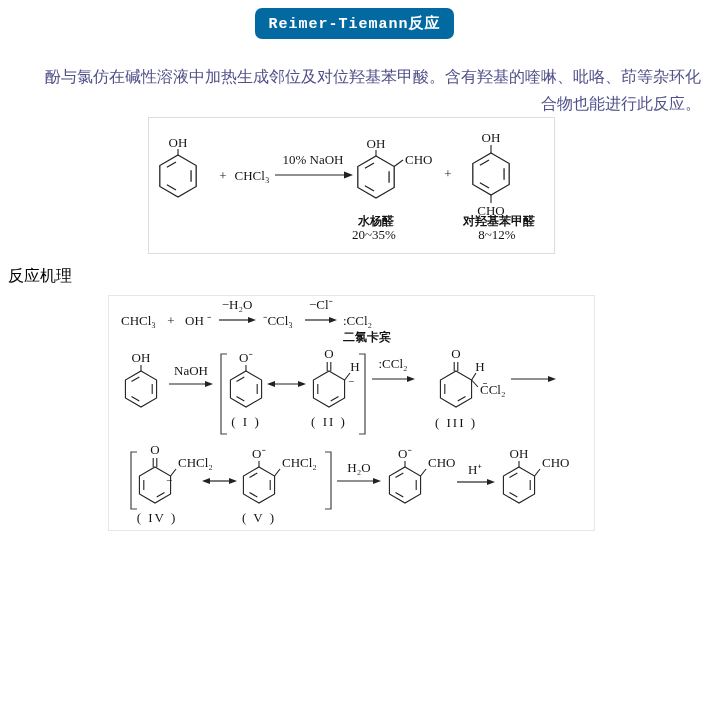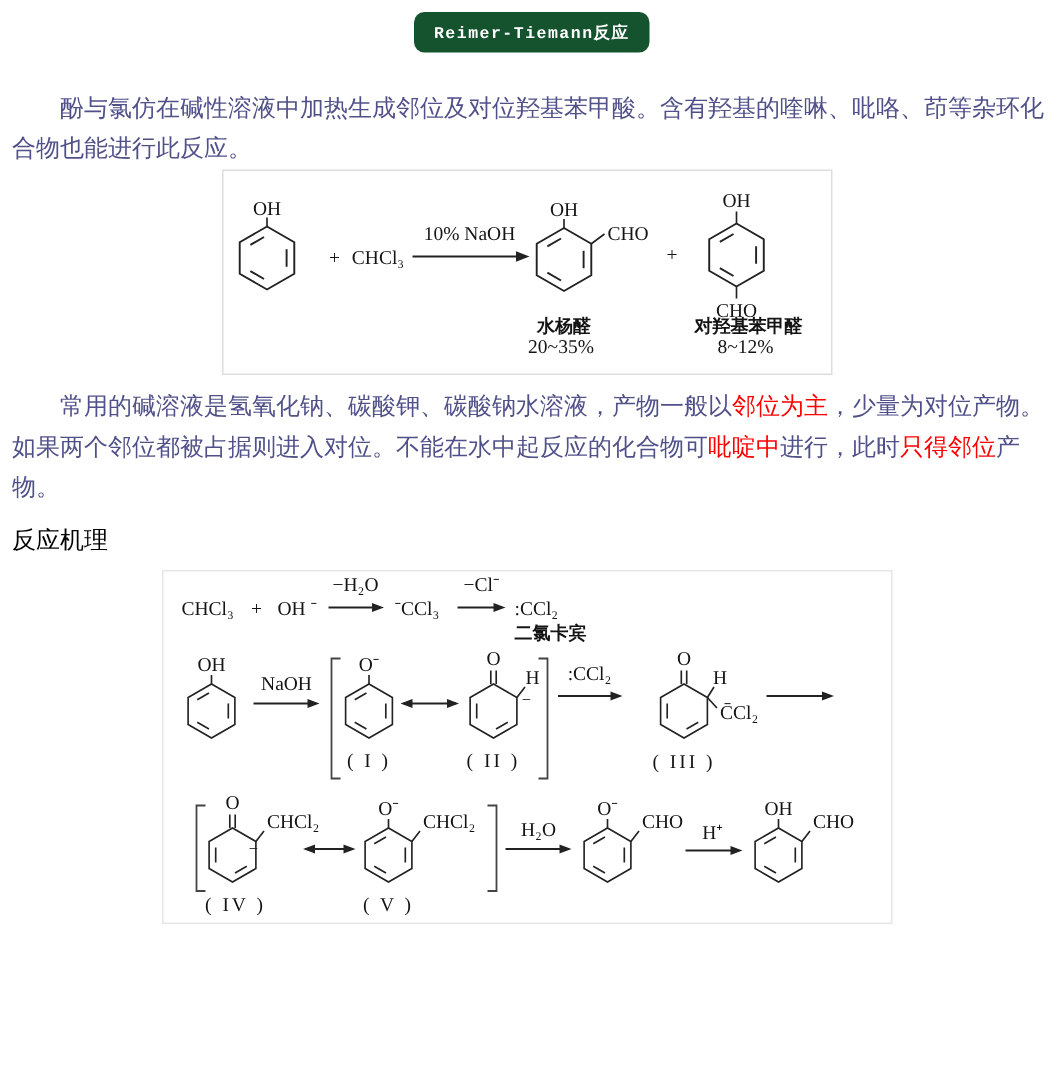--- a/index.html
+++ b/index.html
@@ -1,21 +1,21 @@
 <!DOCTYPE html>
 <html><head>
 <meta charset="utf-8">
 <style>
   html,body{margin:0;padding:0;background:#fff;}
   body{width:709px;height:719px;font-family:"Liberation Sans",sans-serif;overflow:hidden;}
   .title-wrap{text-align:center;padding-top:8px;}
-  .title-badge{display:inline-block;background:#14532d;color:#fff;
-    font-family:"Liberation Mono",monospace;font-weight:bold;font-size:11px;
+  .title-badge{display:inline-block;background:#0369a1;color:#fff;
+    font-family:"Liberation Mono",monospace;font-weight:bold;font-size:15px;
     padding:6px 13px;border-radius:7px;letter-spacing:1px;}
-  .body-text{color:#51518a;font-size:16px;line-height:27px;margin:0;padding:0 8px;}
+  .body-text{color:#51518a;font-size:16px;line-height:27px;margin:0;padding:0 8px;text-align:right;}
   .indent{text-indent:2em;}
   .p-intro{margin-top:24px;}
   .p-base{margin-top:8px;}
   .p-mech{margin-top:2px;}
   .red{color:#ff0000;}
   .section-title{color:#000000;font-size:16px;line-height:24px;padding:0 8px;margin:10px 0 2px;}
   .scheme{border:1px solid #ddd;background:#fff;box-sizing:content-box;}
   .scheme1{width:405px;height:135px;margin:0 0 0 148px;}
   .scheme2{width:485px;height:234px;margin:7px 0 0 108px;border-color:#e6e6e6;}
   svg text{fill:#141414;}
@@ -87,21 +87,20 @@
       <line class="bond" x1="342" y1="77" x2="342" y2="85"></line>
       <text class="f mid" x="342" y="97">CHO</text>
 
       <text class="cjk mid" x="227" y="107">水杨醛</text>
       <text class="f mid" x="225" y="121">20~35%</text>
       <text class="cjk mid" x="350" y="107">对羟基苯甲醛</text>
       <text class="f mid" x="348" y="121">8~12%</text>
     </svg>
   </div>
 
-  <p class="body-text indent p-base"><span>常用的碱溶液是氢氧化钠、碳酸钾、碳酸钠水溶液，产物一般以</span><span class="red">邻位为主</span><span>，少量为对位产物。如果两个邻位都被占据则进入对位。不能在水中起反应的化合物可</span><span class="red">吡啶中</span><span>进行，此时</span><span class="red">只得邻位</span><span>产物。</span></p>
 
   <div class="section-title">反应机理</div>
 
 
   <div class="scheme scheme2">
     <svg width="485" height="234" viewBox="0 0 485 234">
 
       <text class="f" x="12" y="29">CHCl₃</text>
       <text class="f mid" x="62" y="29">+</text>
       <text class="f" x="76" y="29">OH ⁻</text>

